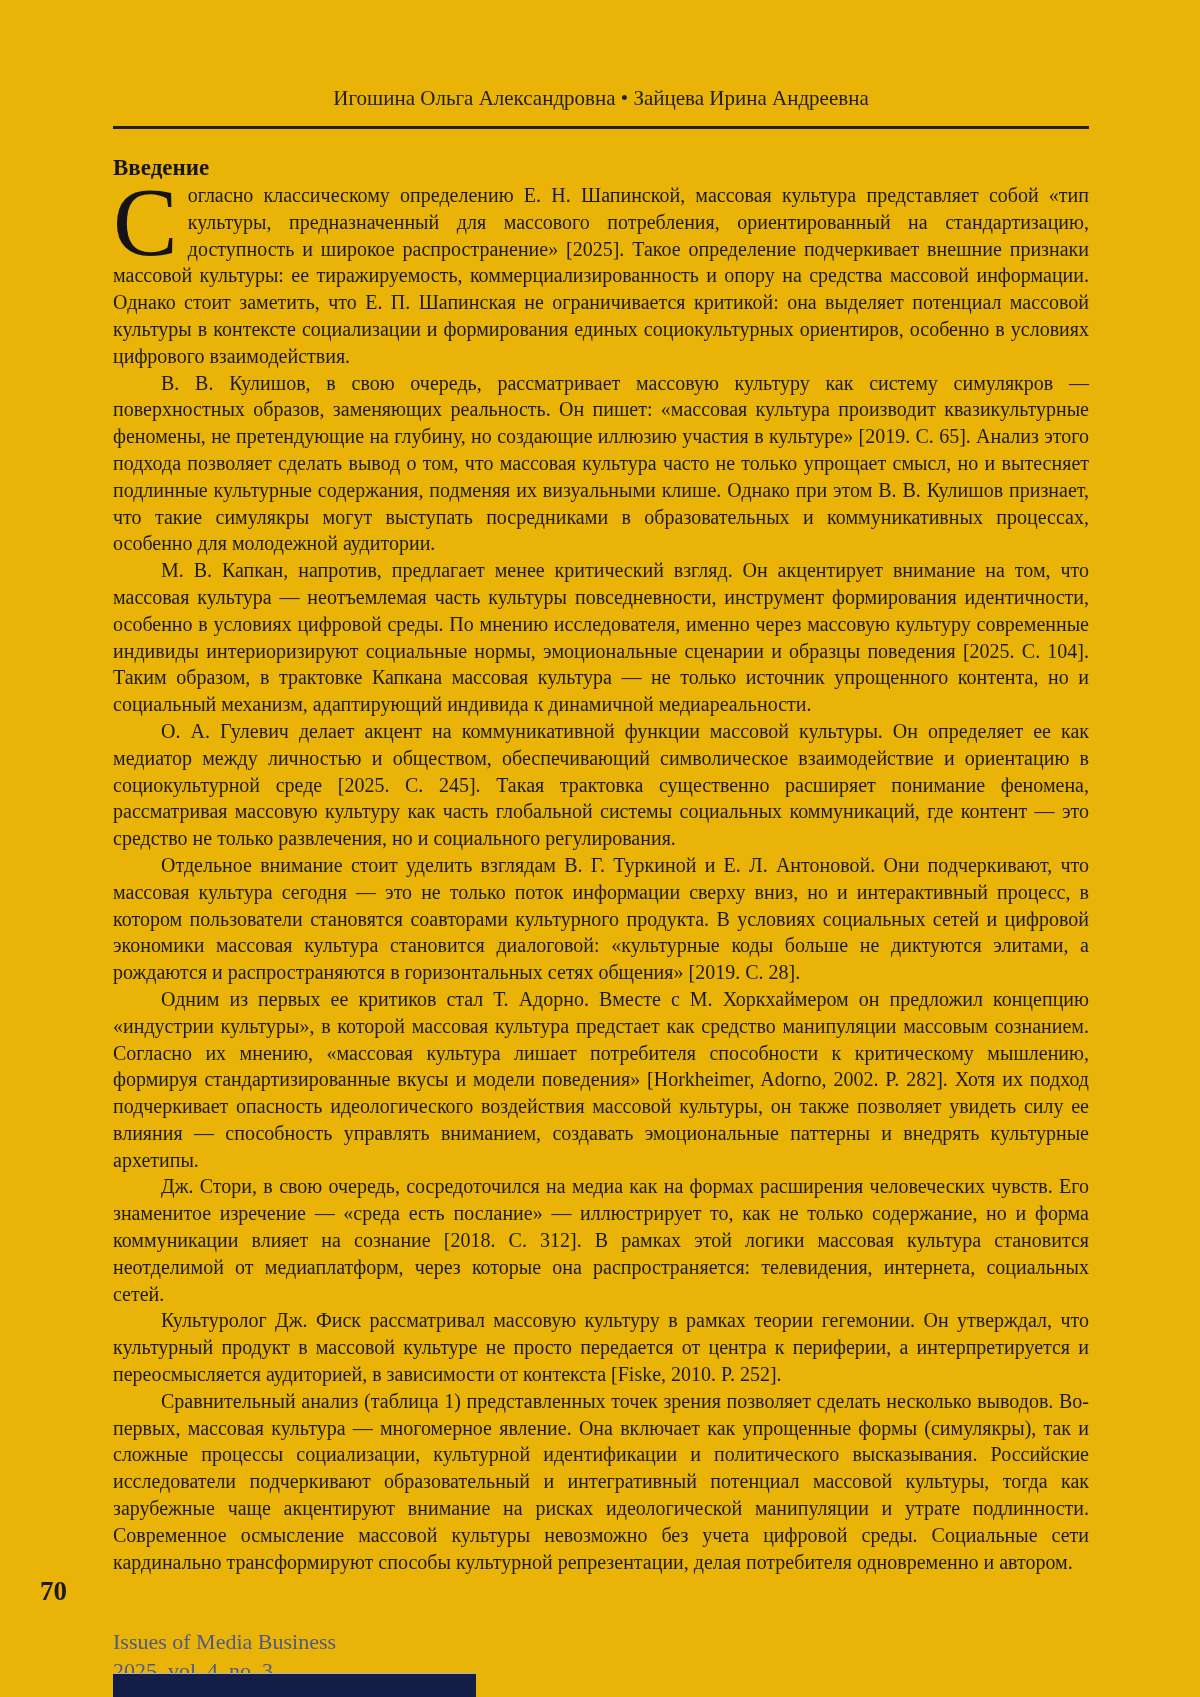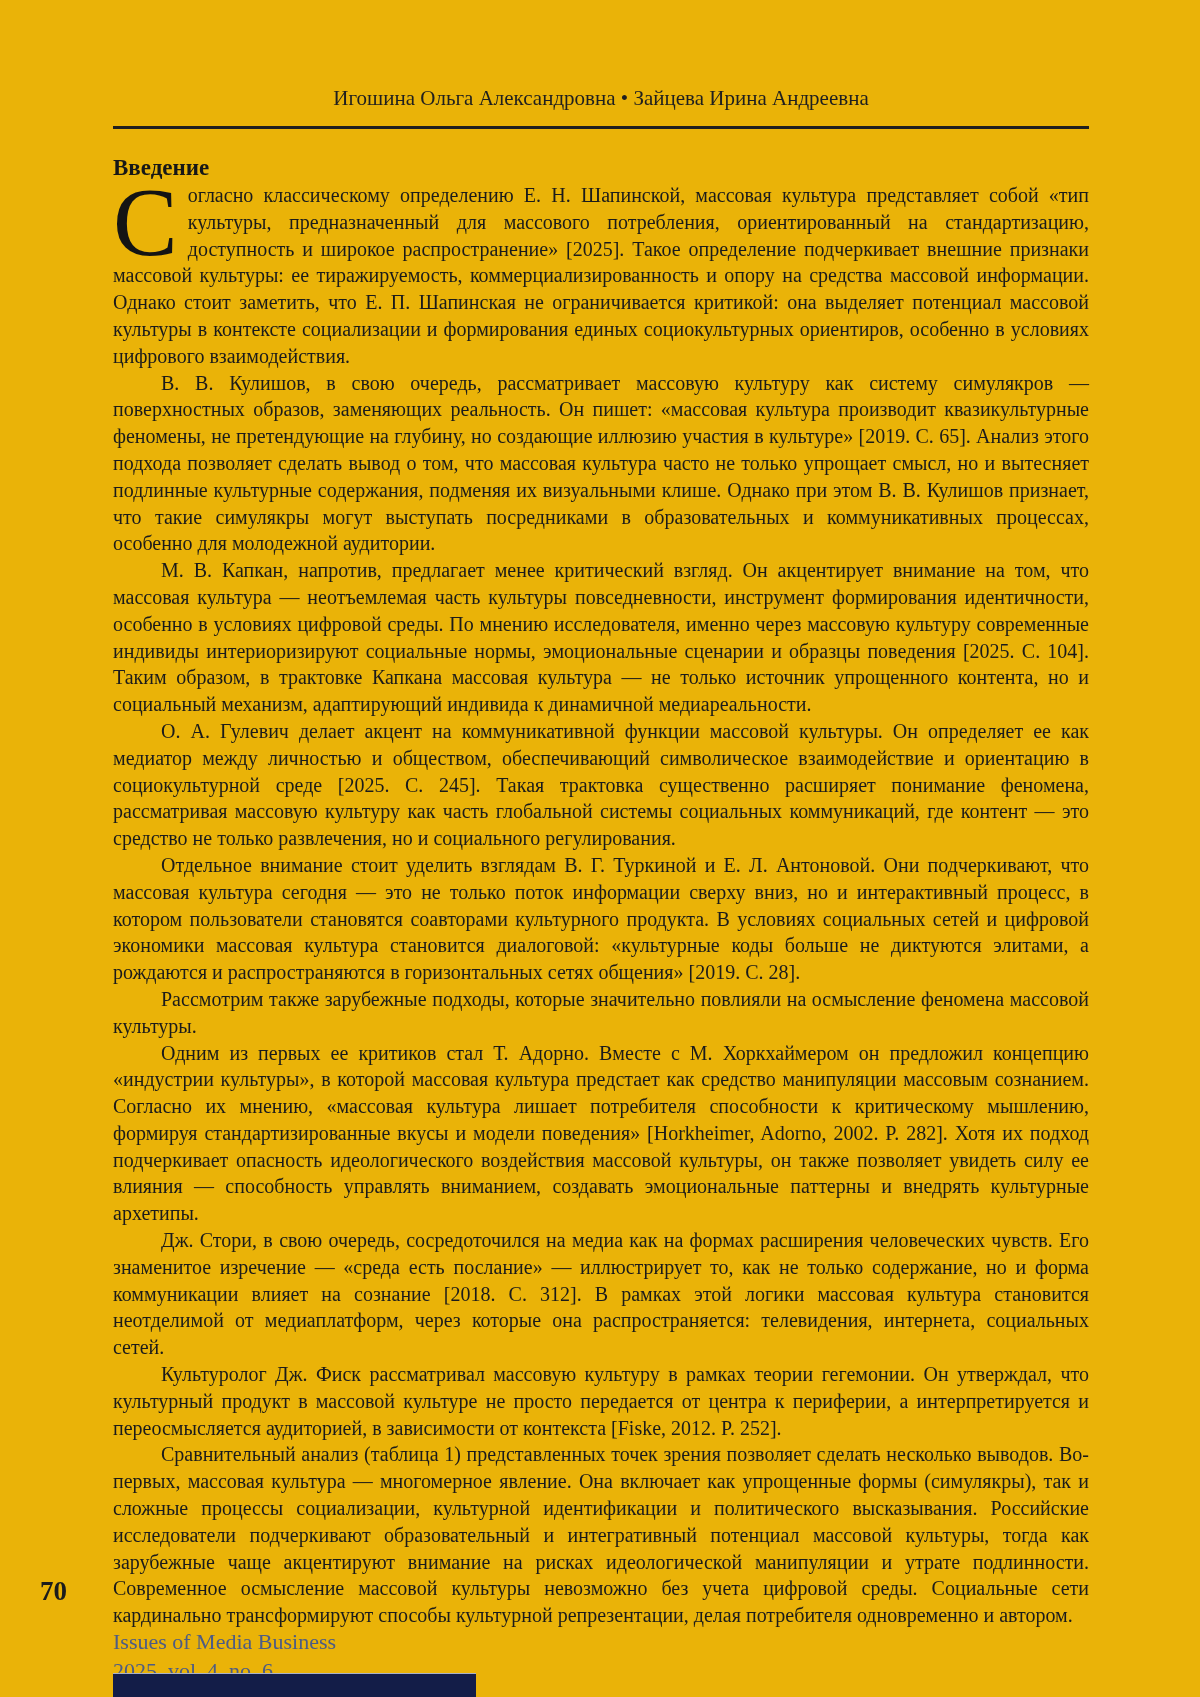--- a/index.html
+++ b/index.html
@@ -90,29 +90,28 @@
   <hr class="head-rule">
 
   <h2 class="section-title">Введение</h2>
 
   <div class="article">
       <p class="first"><span class="dropcap">С</span>огласно классическому определению Е. Н. Шапинской, массовая культура представляет собой «тип культуры, предназначенный для массового потребления, ориентированный на стандартизацию, доступность и широкое распространение» [2025]. Такое определение подчеркивает внешние признаки массовой культуры: ее тиражируемость, коммерциализированность и опору на средства массовой информации. Однако стоит заметить, что Е. П. Шапинская не ограничивается критикой: она выделяет потенциал массовой культуры в контексте социализации и формирования единых социокультурных ориентиров, особенно в условиях цифрового взаимодействия.</p>
       <p>В. В. Кулишов, в свою очередь, рассматривает массовую культуру как систему симулякров — поверхностных образов, заменяющих реальность. Он пишет: «массовая культура производит квазикультурные феномены, не претендующие на глубину, но создающие иллюзию участия в культуре» [2019. С. 65]. Анализ этого подхода позволяет сделать вывод о том, что массовая культура часто не только упрощает смысл, но и вытесняет подлинные культурные содержания, подменяя их визуальными клише. Однако при этом В. В. Кулишов признает, что такие симулякры могут выступать посредниками в образовательных и коммуникативных процессах, особенно для молодежной аудитории.</p>
       <p>М. В. Капкан, напротив, предлагает менее критический взгляд. Он акцентирует внимание на том, что массовая культура — неотъемлемая часть культуры повседневности, инструмент формирования идентичности, особенно в условиях цифровой среды. По мнению исследователя, именно через массовую культуру современные индивиды интериоризируют социальные нормы, эмоциональные сценарии и образцы поведения [2025. С. 104]. Таким образом, в трактовке Капкана массовая культура — не только источник упрощенного контента, но и социальный механизм, адаптирующий индивида к динамичной медиареальности.</p>
       <p>О. А. Гулевич делает акцент на коммуникативной функции массовой культуры. Он определяет ее как медиатор между личностью и обществом, обеспечивающий символическое взаимодействие и ориентацию в социокультурной среде [2025. С. 245]. Такая трактовка существенно расширяет понимание феномена, рассматривая массовую культуру как часть глобальной системы социальных коммуникаций, где контент — это средство не только развлечения, но и социального регулирования.</p>
       <p>Отдельное внимание стоит уделить взглядам В. Г. Туркиной и Е. Л. Антоновой. Они подчеркивают, что массовая культура сегодня — это не только поток информации сверху вниз, но и интерактивный процесс, в котором пользователи становятся соавторами культурного продукта. В условиях социальных сетей и цифровой экономики массовая культура становится диалоговой: «культурные коды больше не диктуются элитами, а рождаются и распространяются в горизонтальных сетях общения» [2019. С. 28].</p>
-      <p>Рассмотрим также зарубежные подходы, которые значительно повлияли на осмысление феномена массовой культуры.</p>
       <p>Одним из первых ее критиков стал Т. Адорно. Вместе с М. Хоркхаймером он предложил концепцию «индустрии культуры», в которой массовая культура предстает как средство манипуляции массовым сознанием. Согласно их мнению, «массовая культура лишает потребителя способности к критическому мышлению, формируя стандартизированные вкусы и модели поведения» [Horkheimer, Adorno, 2002. P. 282]. Хотя их подход подчеркивает опасность идеологического воздействия массовой культуры, он также позволяет увидеть силу ее влияния — способность управлять вниманием, создавать эмоциональные паттерны и внедрять культурные архетипы.</p>
       <p>Дж. Стори, в свою очередь, сосредоточился на медиа как на формах расширения человеческих чувств. Его знаменитое изречение — «среда есть послание» — иллюстрирует то, как не только содержание, но и форма коммуникации влияет на сознание [2018. С. 312]. В рамках этой логики массовая культура становится неотделимой от медиаплатформ, через которые она распространяется: телевидения, интернета, социальных сетей.</p>
-      <p>Культуролог Дж. Фиск рассматривал массовую культуру в рамках теории гегемонии. Он утверждал, что культурный продукт в массовой культуре не просто передается от центра к периферии, а интерпретируется и переосмысляется аудиторией, в зависимости от контекста [Fiske, 2012. P. 252].</p>
+      <p>Культуролог Дж. Фиск рассматривал массовую культуру в рамках теории гегемонии. Он утверждал, что культурный продукт в массовой культуре не просто передается от центра к периферии, а интерпретируется и переосмысляется аудиторией, в зависимости от контекста [Fiske, 2010. P. 252].</p>
       <p>Сравнительный анализ (таблица 1) представленных точек зрения позволяет сделать несколько выводов. Во-первых, массовая культура — многомерное явление. Она включает как упрощенные формы (симулякры), так и сложные процессы социализации, культурной идентификации и политического высказывания. Российские исследователи подчеркивают образовательный и интегративный потенциал массовой культуры, тогда как зарубежные чаще акцентируют внимание на рисках идеологической манипуляции и утрате подлинности. Современное осмысление массовой культуры невозможно без учета цифровой среды. Социальные сети кардинально трансформируют способы культурной репрезентации, делая потребителя одновременно и автором.</p>
     </div>
 
   <div class="page-number">70</div>
 
   <div class="footer-block">
     <span class="footer-line">Issues of Media Business</span>
-    <span class="footer-line">2025, vol. 4, no. 6</span>
+    <span class="footer-line">2025, vol. 4, no. 3</span>
   </div>
 
   <div class="bottom-bar"></div>
 
 </div>
 
 </body></html>

